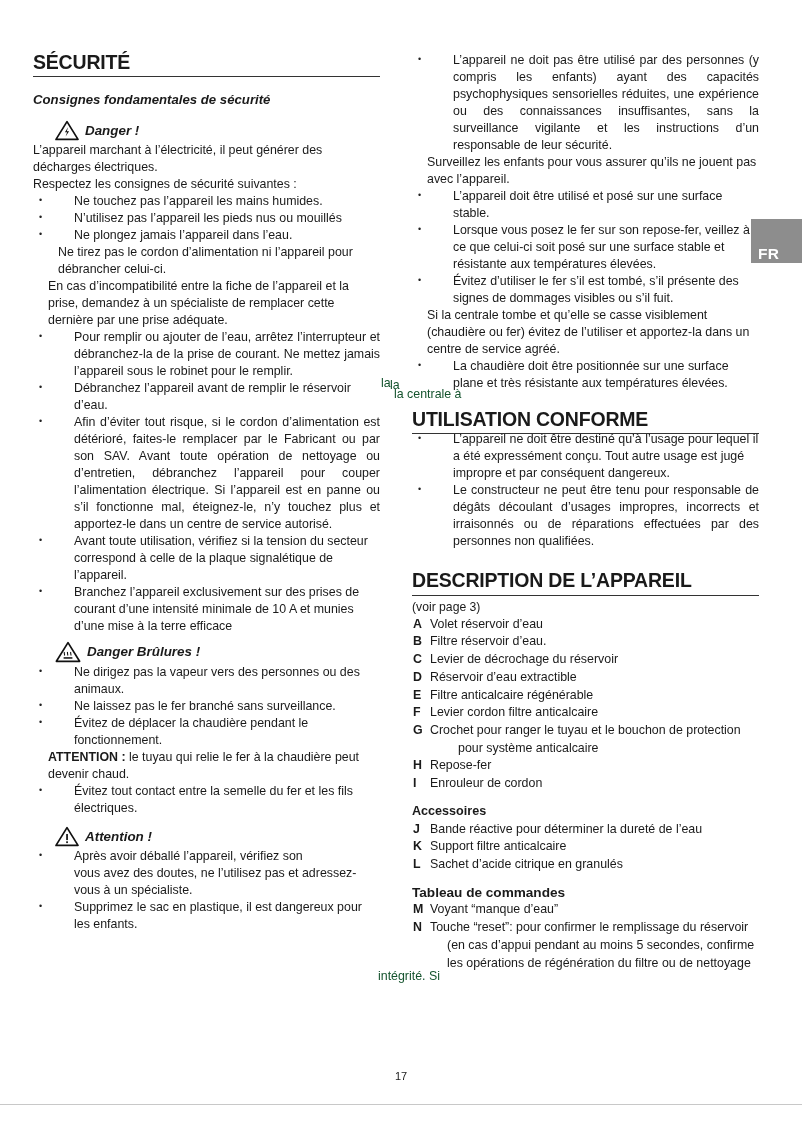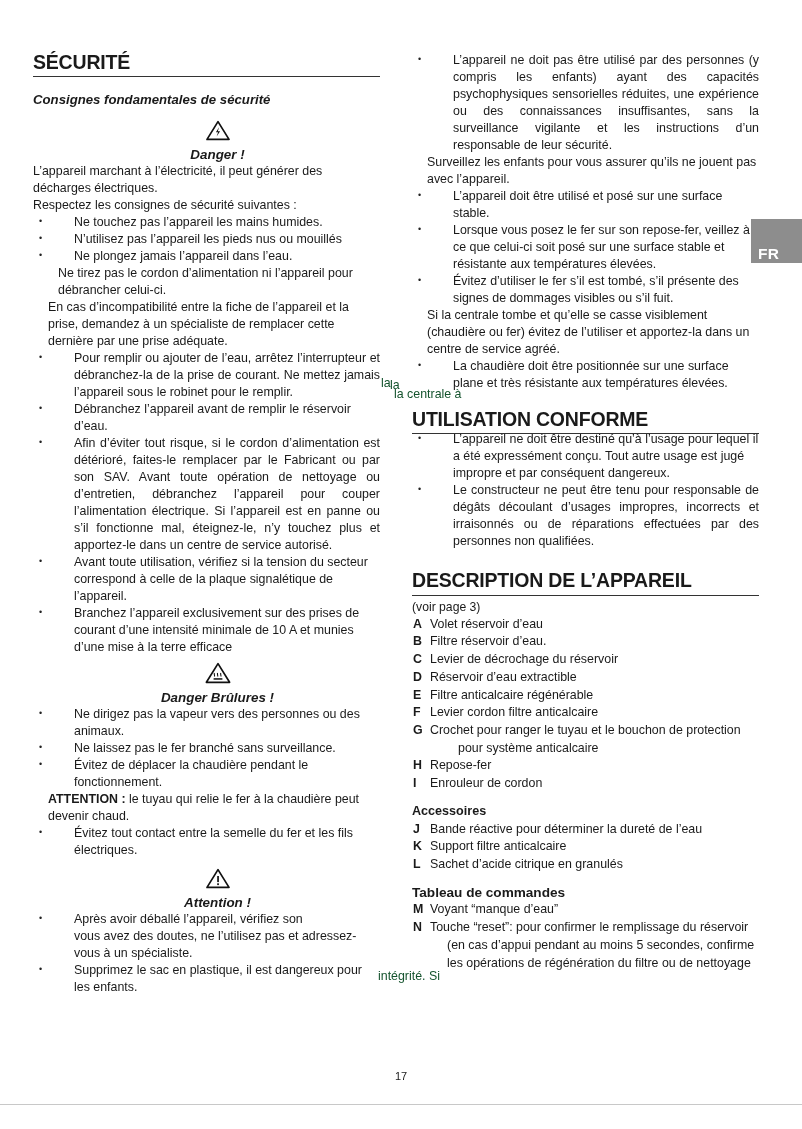--- a/index.html
+++ b/index.html
@@ -103,21 +103,20 @@
     margin: 0;
     padding-left: 15px;
   }
 
   
   .warn {
     display: flex;
     align-items: center;
     gap: 6px;
     margin: 6px 0 1px 22px;
-    flex-direction: column;
   }
   .warn .wtext {
     font-size: 13.4px;
     font-weight: bold;
     font-style: italic;
   }
   .tri { display: block; }
 
   
   dl.letters {

